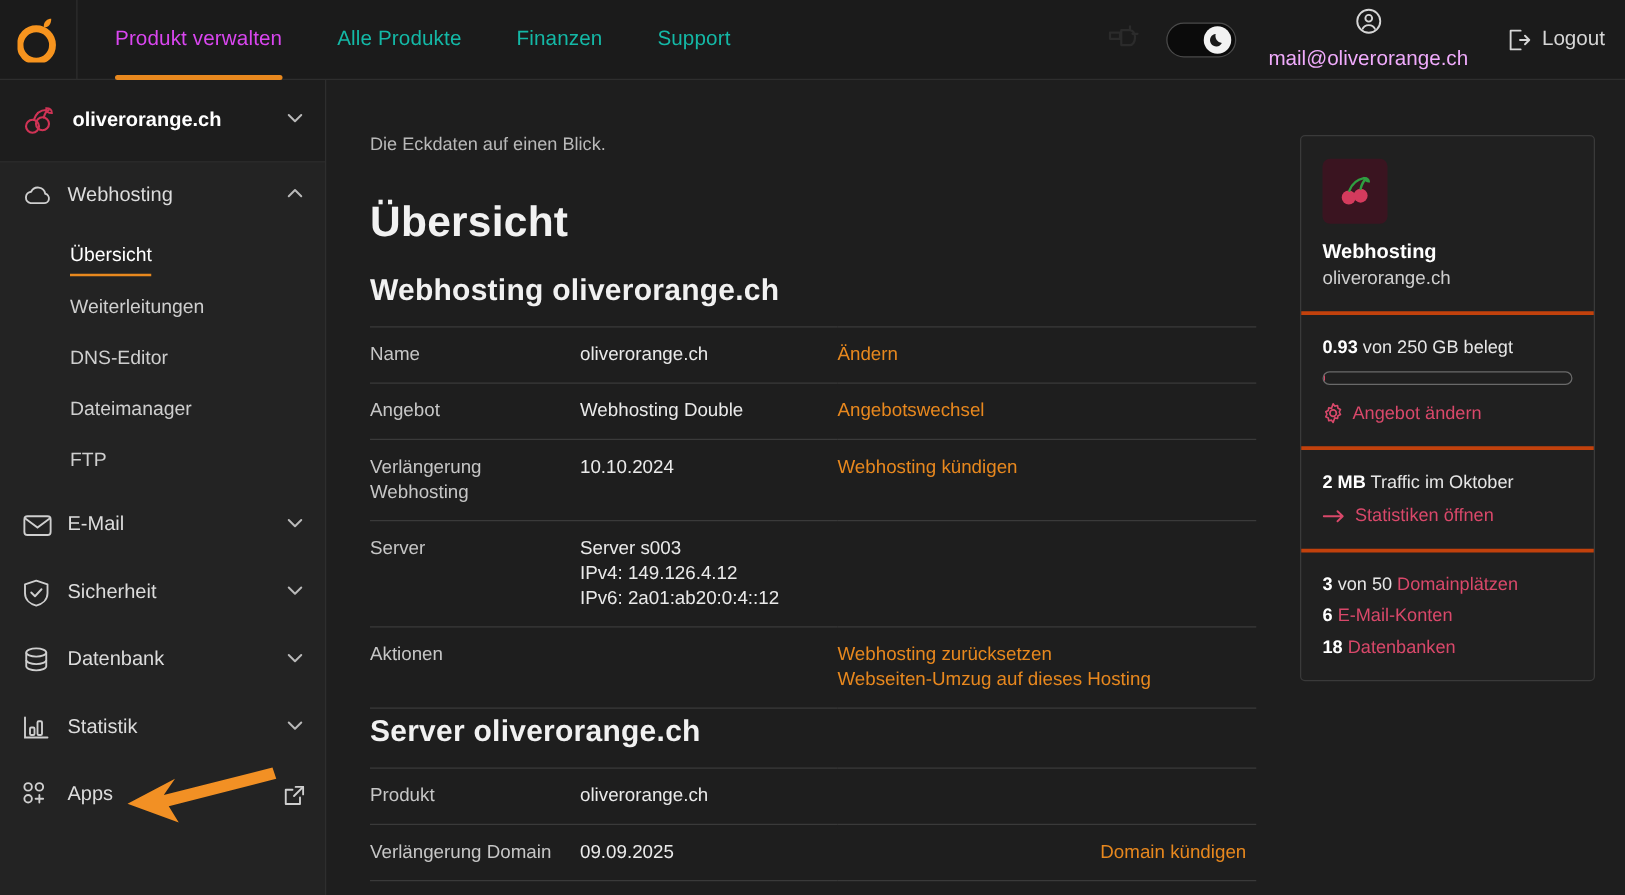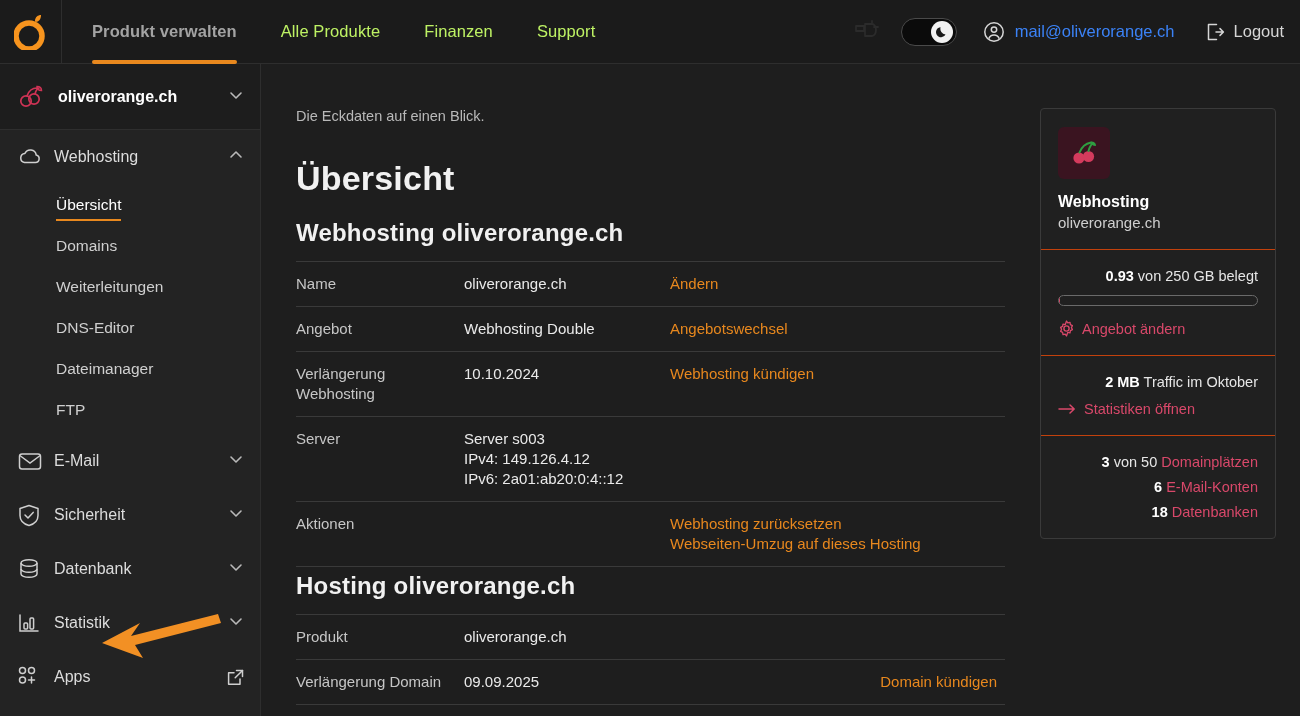--- a/index.html
+++ b/index.html
@@ -22,45 +22,45 @@
     width: 62px; height: 64px;
     display: flex; align-items: center; justify-content: center;
     border-right: 1px solid #2e2e2e;
     flex: 0 0 62px;
   }
   .logo-o { display:block; }
   .mainnav { display: flex; align-items: center; height: 64px; margin-left: 30px; }
   .navitem {
     position: relative; height: 64px; display: flex; align-items: center;
     padding: 0 0 0 0; margin-right: 44px;
-    color: #bef264; font-size: 16.5px; letter-spacing: .1px;
+    color: #14b8a6; font-size: 16.5px; letter-spacing: .1px;
     cursor: pointer; white-space: nowrap;
   }
-  .navitem.active { color: #a3a3a3; font-weight: bold; }
+  .navitem.active { color: #d946ef; }
   .navitem.active::after {
     content: ""; position: absolute; left: 0; right: 0; bottom: 0;
     height: 4px; background: #e8881e; border-radius: 2px;
   }
   .topright {
     margin-left: auto; display: flex; align-items: center;
     padding-right: 16px; gap: 0;
   }
   .cart-icon { width: 36px; height: 30px; display:flex; align-items:center; justify-content:center; margin-right: 16px; cursor:pointer; }
   .toggle {
     width: 56px; height: 28px; border-radius: 14px;
     background: #0b0b0b; border: 1px solid #4a4a4a;
     position: relative; cursor: pointer; margin-right: 26px;
   }
   .toggle .knob {
     position: absolute; top: 2px; right: 3px;
     width: 22px; height: 22px; border-radius: 50%;
     background: #f2f2f2;
     display: flex; align-items: center; justify-content: center;
   }
-  .acct { display: flex; align-items: center; gap: 10px; color: #3b82f6; font-size: 16.5px; margin-right: 30px; cursor:pointer; }
+  .acct { display: flex; align-items: center; gap: 10px; color: #f0abfc; font-size: 16.5px; margin-right: 30px; cursor:pointer;flex-direction:column; }
   .logout { display: flex; align-items: center; gap: 9px; color: #d6d6d6; font-size: 16.5px; cursor:pointer; }
 
   
   .sidebar {
     position: absolute; top: 64px; left: 0; width: 261px; height: 652px;
     background: #232323;
     border-right: 1px solid #2e2e2e;
     overflow: hidden;
   }
   .site-switch {
@@ -118,21 +118,21 @@
   td.a.right { text-align: right; padding-right: 8px; }
   .vline { display: block; }
 
   
   .card {
     position: absolute; left: 1040px; top: 108px;
     width: 236px;
     background: #202020; border: 1px solid #3a3a3a; border-radius: 4px;
   }
   .card-sec { padding: 18px 17px 18px 17px; }
-  .card-sec + .card-sec { border-top: 1px solid #c2410c; text-align: right; }
+  .card-sec + .card-sec { border-top: 3px solid #c2410c; }
   .prod-icon {
     width: 52px; height: 52px; border-radius: 6px;
     background: #3a1420; display: flex; align-items: center; justify-content: center;
     margin-bottom: 14px;
   }
   .prod-name { color: #ffffff; font-size: 16px; font-weight: bold; margin-bottom: 3px; }
   .prod-dom { color: #cfcfcf; font-size: 15px; }
   .quota { color: #e6e6e6; font-size: 14.5px; margin-bottom: 11px; }
   .quota b { color: #ffffff; }
   .bar {
@@ -247,23 +247,20 @@
           <svg width="16" height="16" viewBox="0 0 16 16">
               <path d="M3 10 L8 5 L13 10" fill="none" stroke="#b9b9b9" stroke-width="1.6" stroke-linecap="round" stroke-linejoin="round"></path>
             </svg>
         </span>
       </div>
 
       <div class="nav-sub active">
         <span class="stext">Übersicht</span>
       </div>
       <div class="nav-sub">
-        <span class="stext">Domains</span>
-      </div>
-      <div class="nav-sub">
         <span class="stext">Weiterleitungen</span>
       </div>
       <div class="nav-sub">
         <span class="stext">DNS-Editor</span>
       </div>
       <div class="nav-sub">
         <span class="stext">Dateimanager</span>
       </div>
       <div class="nav-sub">
         <span class="stext">FTP</span>
@@ -398,21 +395,21 @@
           <td class="a">
             <span class="lnk">Webhosting zurücksetzen</span>
             <span class="lnk">Webseiten-Umzug auf dieses Hosting</span>
           </td>
         </tr>
       </tbody>
         </table>
     </div>
 
     <div class="section" style="top: 508px;">
-      <h2 class="sec-title">Hosting oliverorange.ch</h2>
+      <h2 class="sec-title">Server oliverorange.ch</h2>
       <table class="data">
         <tbody>
             <tr>
           <td class="k">Produkt</td>
           <td class="v">oliverorange.ch</td>
           <td class="a right"></td>
         </tr>
         <tr>
           <td class="k">Verlängerung Domain</td>
           <td class="v">09.09.2025</td>

